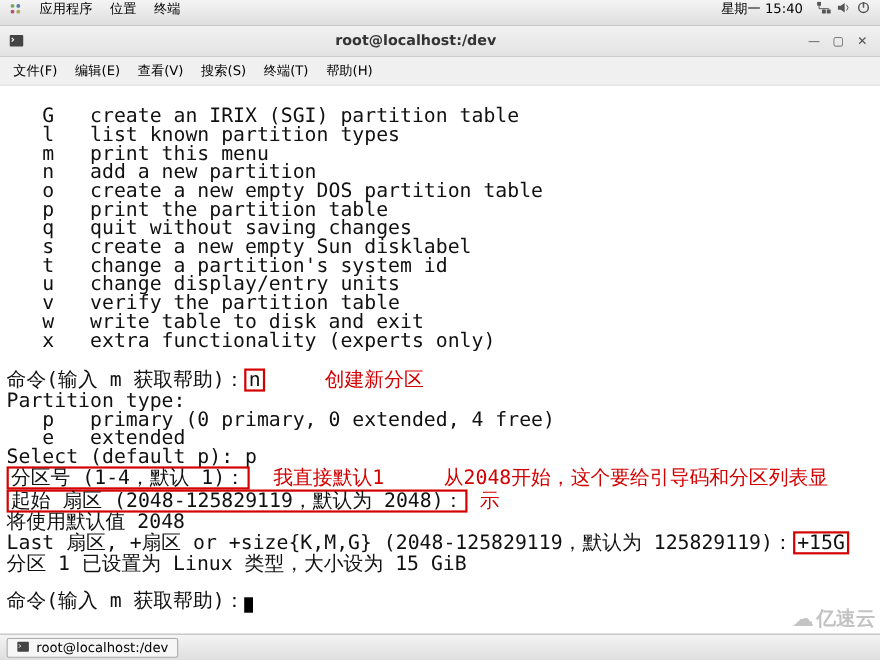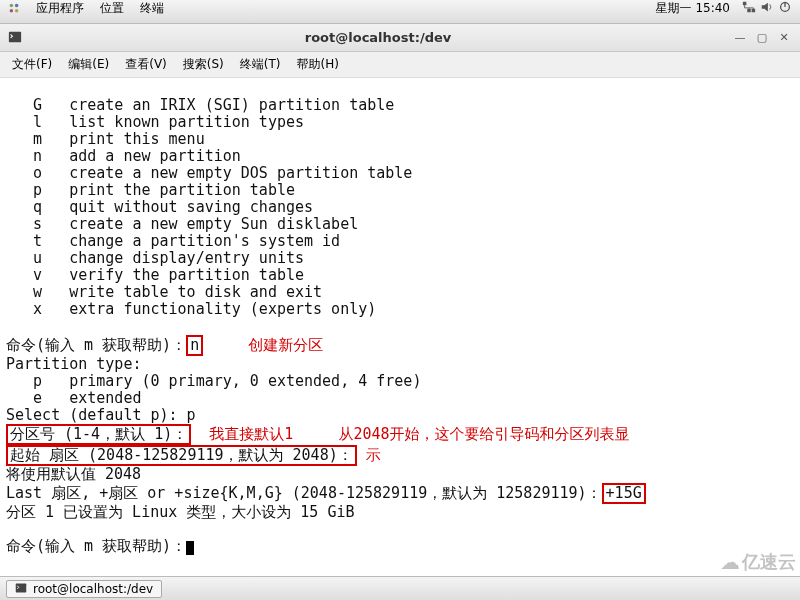--- a/index.html
+++ b/index.html
@@ -48,21 +48,21 @@
   border-bottom: 1px solid #ddd;
   display: flex; align-items: center;
   padding: 0 4px;
 }
 .menubar .mitem { padding: 0 8px; cursor: pointer; }
 .terminal {
   flex: 1;
   background: #fff;
   color: #111;
   font-family: "DejaVu Sans Mono", "WenQuanYi Micro Hei Mono", monospace;
-  font-size: 15px;
+  font-size: 18px;
   line-height: 17px;
   padding: 2px 6px 4px 6px;
   overflow: hidden;
   white-space: pre;
   position: relative;
 }
 .box-red { border: 2px solid #d40000; padding: 0 2px; display: inline-block; }
 .ann { color: #d40000; font-weight: normal; white-space: pre; }
 .cursor-blk { display: inline-block; width: 8px; height: 14px; background: #000; vertical-align: text-bottom; }
 .taskbar {

